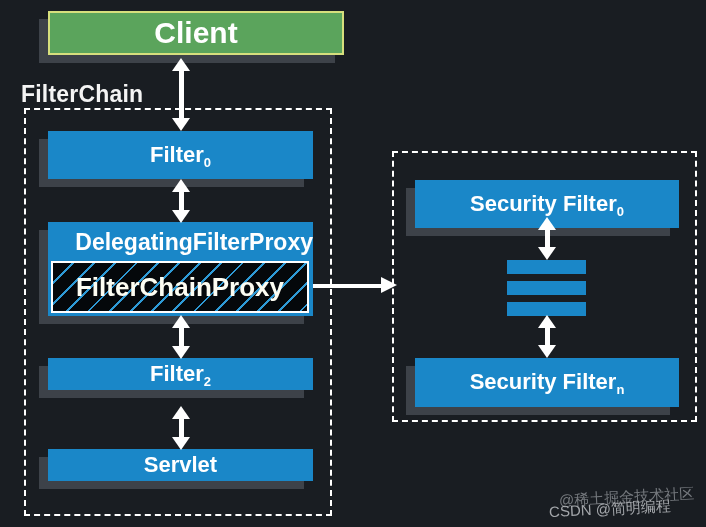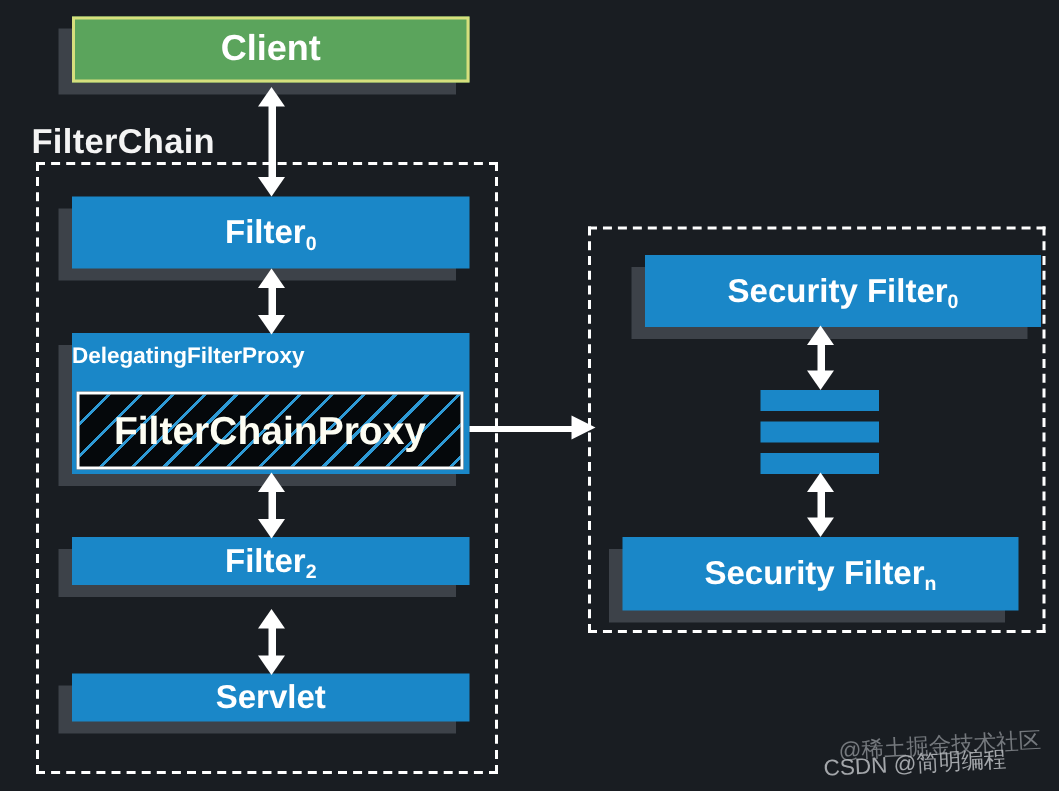--- a/index.html
+++ b/index.html
@@ -19,33 +19,33 @@
     align-items: center;
     justify-content: center;
     color: #ffffff;
     font-weight: bold;
     font-size: 22px;
     box-shadow: -9px 8px 0 0 var(--shadow, #3d4249);
   }
   .blue  { background: var(--box-blue, #1a87c8); }
   .green { background: var(--client-green, #5ba45c); border: 2px solid var(--client-border, #d6df7d); }
 
-  #client  { left: 48px;  top: 11px;  width: 265px; height: 44px; font-size: 24px; }
+  #client  { left: 48px;  top: 11px;  width: 296px; height: 44px; font-size: 30px; }
   #filter0 { left: 48px;  top: 131px; width: 265px; height: 48px; }
   #dfp     { left: 48px;  top: 222px; width: 265px; height: 94px; }
   #filter2 { left: 48px;  top: 358px; width: 265px; height: 32px; }
   #servlet { left: 48px;  top: 449px; width: 265px; height: 32px; }
-  #sf0     { left: 415px; top: 170px; width: 264px; height: 48px; margin-left: 15px; }
+  #sf0     { left: 415px; top: 180px; width: 264px; height: 48px; }
   #sfn     { left: 415px; top: 358px; width: 264px; height: 49px; }
 
   .dfp-label {
     position: absolute;
     top: 7px; left: 0; right: 0;
-    text-align: left;
-    font-size: 15px;
+    text-align: right;
+    font-size: 23px;
   }
   .fcp {
     position: absolute;
     left: 3px; top: 39px;
     width: 258px; height: 52px;
     border: 2px solid #ffffff;
     background-color: #05080b;
     background-image: repeating-linear-gradient(
       135deg,
       transparent 0 13px,

